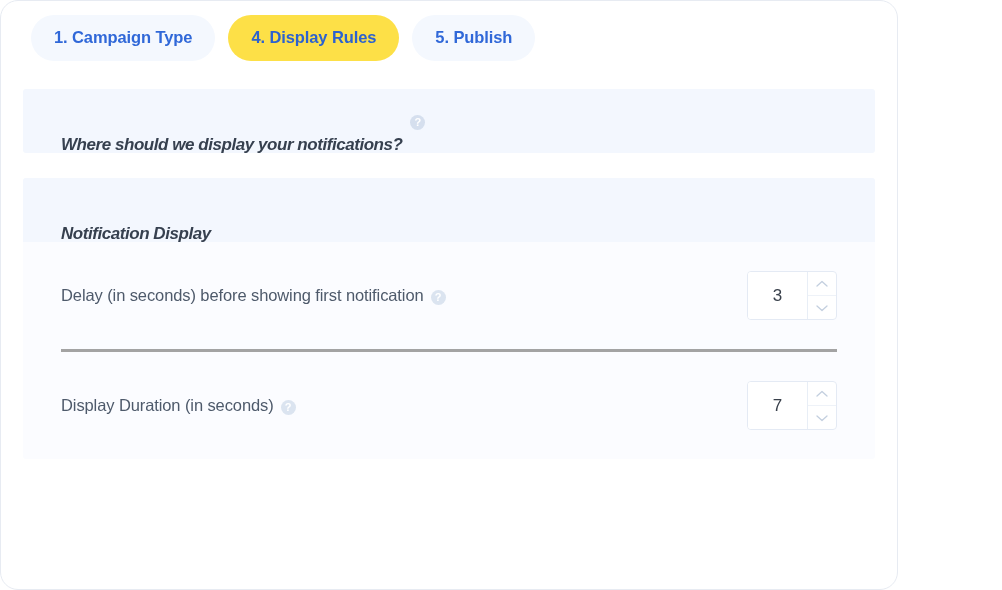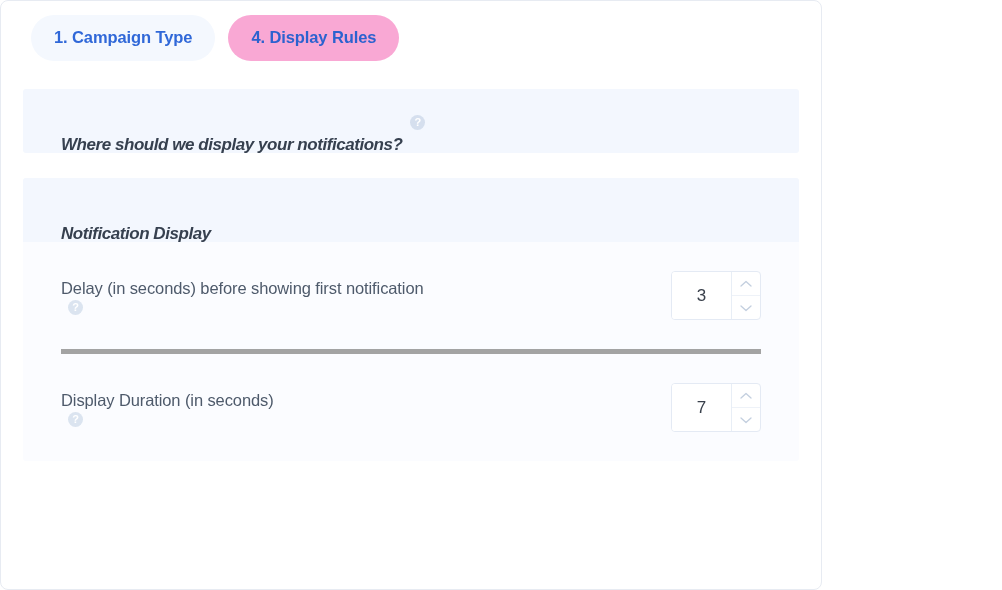--- a/index.html
+++ b/index.html
@@ -10,25 +10,25 @@
     width: 1002px;
     height: 590px;
     overflow: hidden;
     background: #ffffff;
     font-family: "Liberation Sans", sans-serif;
     -webkit-font-smoothing: antialiased;
   }
 
   .page {
     position: relative;
-    width: 822px;
+    width: 898px;
     height: 590px;
     box-sizing: border-box;
     border: 1px solid #e7ebf2;
-    border-radius: 8px;
+    border-radius: 18px;
     background: #ffffff;
     overflow: hidden;
   }
 
   
   .tabs {
     display: flex;
     align-items: center;
     gap: 13px;
     padding: 13px 0 0 30px;
@@ -45,21 +45,21 @@
     background: #f4f8fe;
     color: #3068d8;
     font-size: 16.5px;
     font-weight: 700;
     letter-spacing: -0.1px;
     white-space: nowrap;
     cursor: pointer;
     user-select: none;
   }
   .tab.active {
-    background: #f9a8d4;
+    background: #fde047;
     color: #2c62cf;
   }
 
   
   .cards {
     padding: 28px 22px 0 22px;
   }
   .card {
     background: #fbfcff;
     border-radius: 3px;
@@ -145,29 +145,28 @@
   .settings-body {
     padding: 0 38px;
   }
   .setting-row {
     display: flex;
     align-items: center;
     justify-content: space-between;
     height: 107px;
   }
   .setting-row + .setting-row {
-    border-top: 5px solid #a3a3a3;
+    border-top: 3px solid #a3a3a3;
   }
   .setting-label {
     font-size: 16.5px;
     color: #4e5a6b;
     letter-spacing: -0.1px;
     display: flex;
-    align-items: flex-start;
-    flex-direction: column;
+    align-items: center;
   }
 
   
   .stepper {
     display: flex;
     width: 90px;
     height: 49px;
     border: 1px solid #e4eaf4;
     border-radius: 4px;
     background: #ffffff;
@@ -212,20 +211,23 @@
 
 <div class="page">
 
   <div class="tabs">
     <div class="tab">
       <span>1. Campaign Type</span>
     </div>
     <div class="tab active">
       <span>4. Display Rules</span>
     </div>
+    <div class="tab">
+      <span>5. Publish</span>
+    </div>
   </div>
 
   <div class="cards">
 
     <div class="card">
       <div class="card-header">
         <span class="card-header-title">Where should we display your notifications?</span>
         <span class="help-icon">?</span>
       </div>
     </div>

